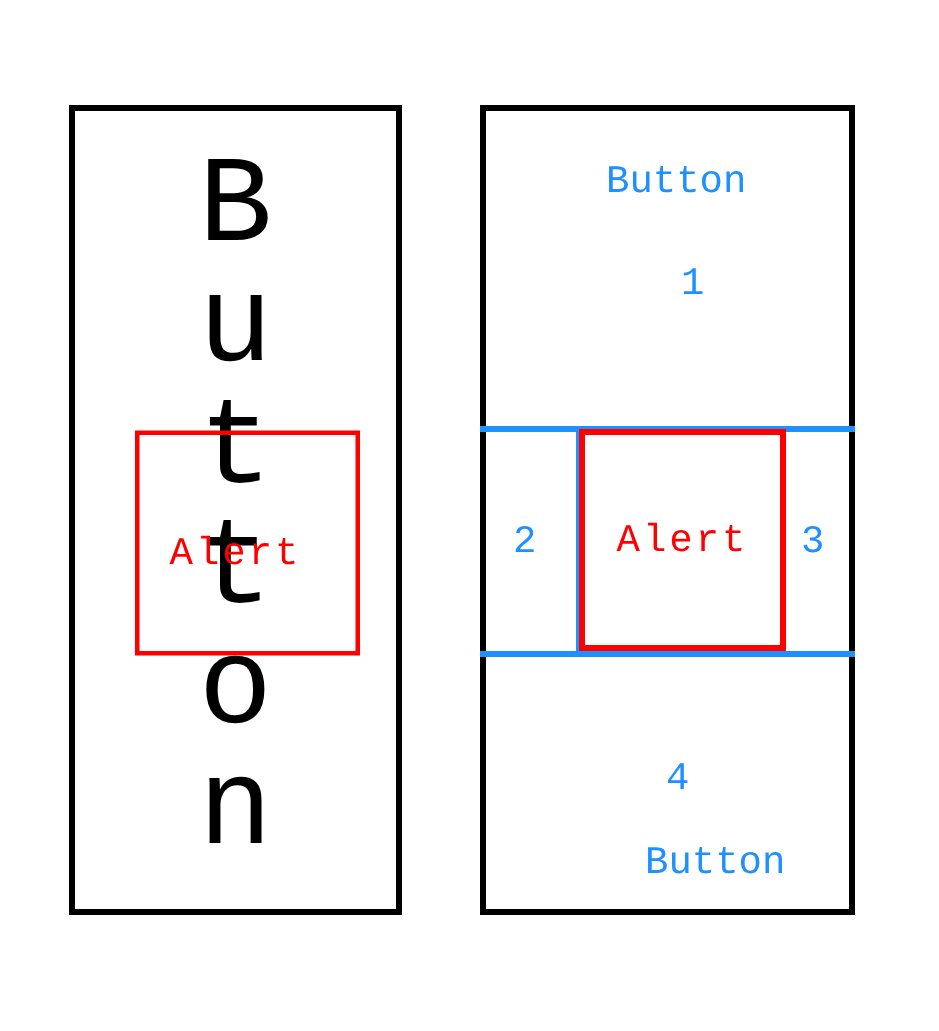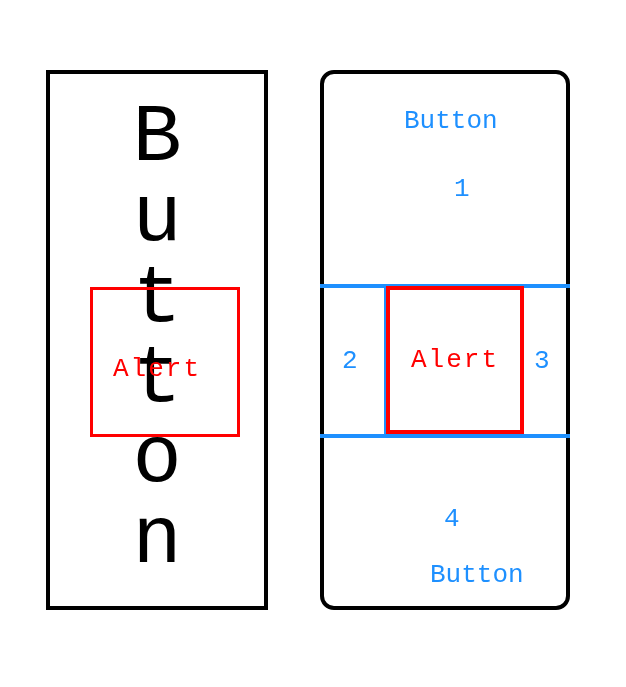--- a/index.html
+++ b/index.html
@@ -19,21 +19,20 @@
       left: 46px;
       top: 70px;
       width: 222px;
       height: 540px;
     }
     .panel-right {
       left: 320px;
       top: 70px;
       width: 250px;
       height: 540px;
-      border-radius: 14px;
     }
 
     
     .vertical-letters {
       position: absolute;
       left: 0; right: 0;
       top: 0;
       height: 100%;
       display: flex;
       flex-direction: column;

